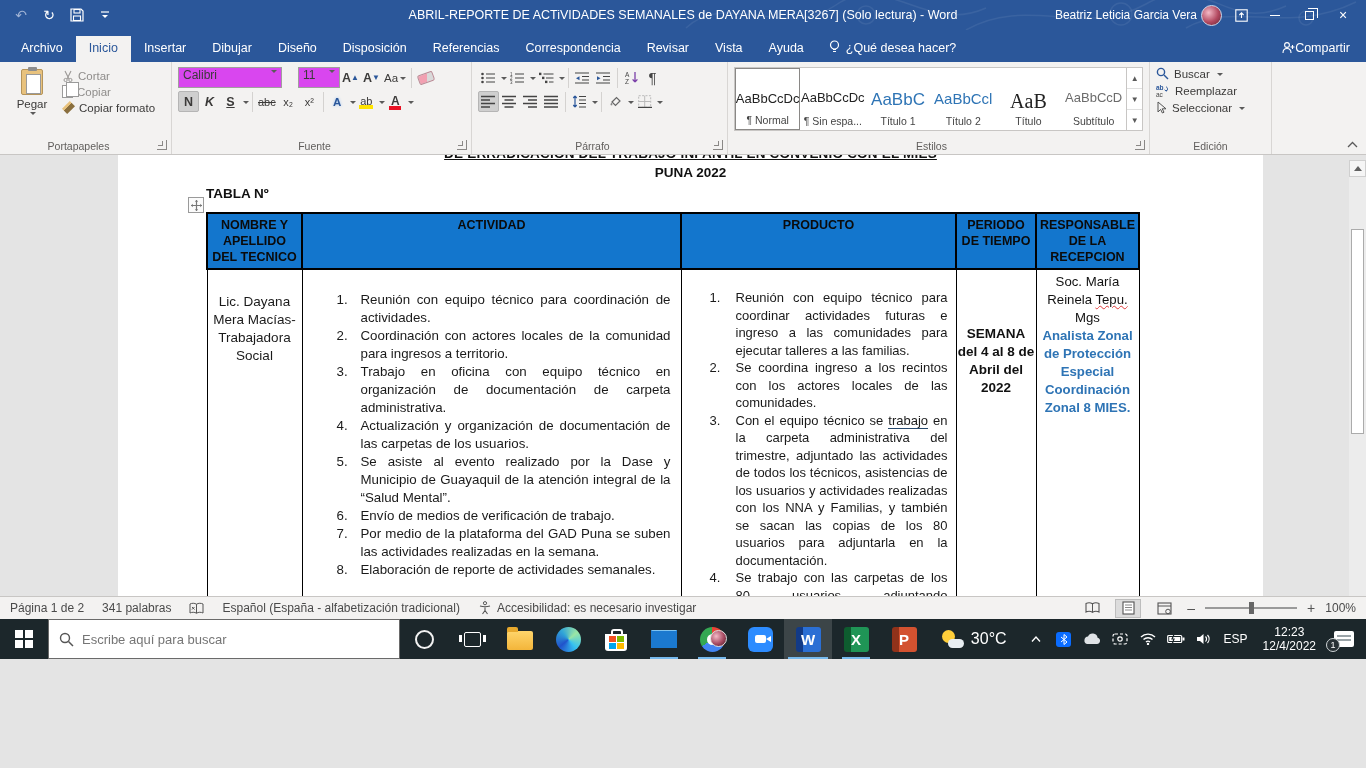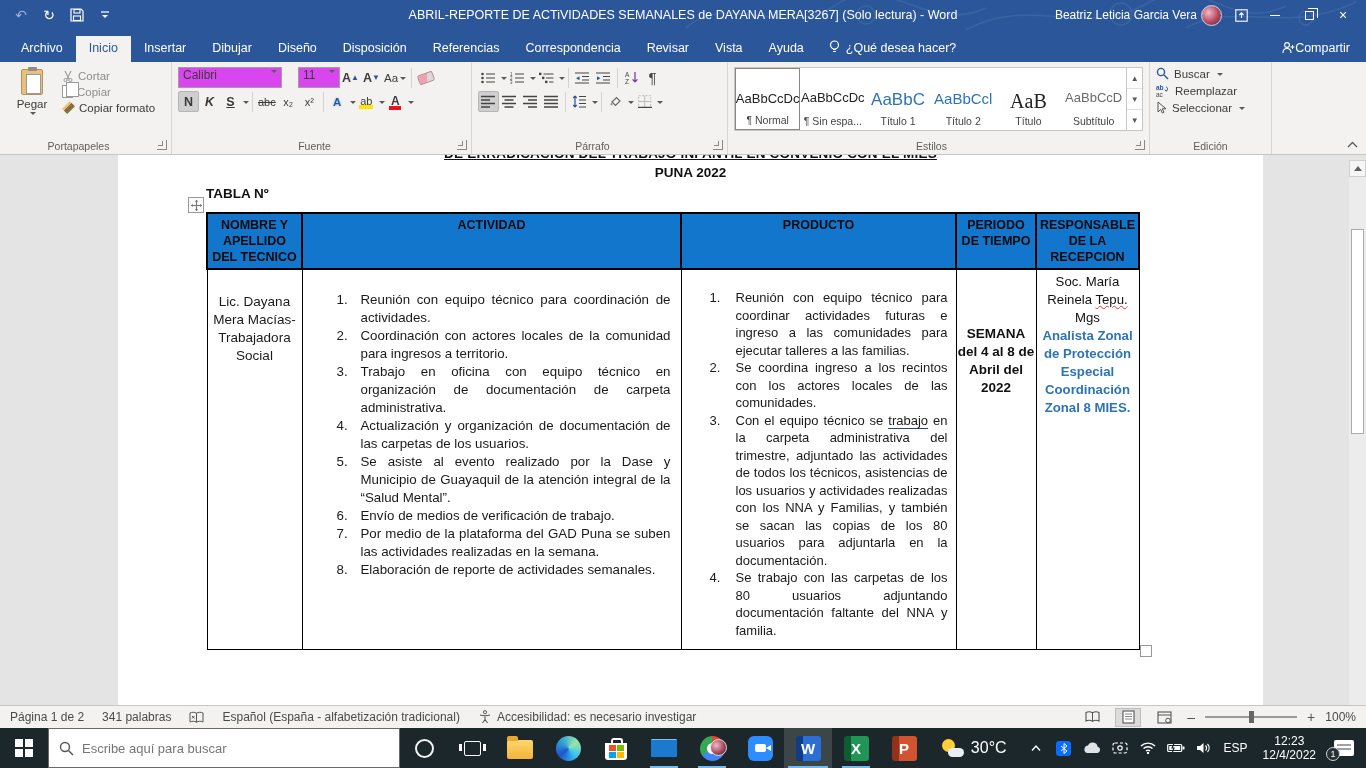--- a/index.html
+++ b/index.html
@@ -73,21 +73,21 @@
   .st-title{font-size:20px;font-family:"Liberation Serif","DejaVu Serif",serif}
   .st-sub{color:#6b6b6b}
   .galbtns{display:flex;flex-direction:column;width:16px;border-left:1px solid #c8c6c4}
   .galbtn{flex:1;display:flex;align-items:center;justify-content:center;font-size:8px;color:#5a5a5a;border-bottom:1px solid #e0e0e0}
   
   .editrow{display:flex;align-items:center;gap:5px;margin-bottom:4px;white-space:nowrap}
   
   .collapse-ribbon{position:absolute;right:6px;bottom:3px;width:16px;height:14px;display:flex;align-items:center;justify-content:center}
 
   
-  .docarea{position:relative;height:550px;background:#e4e4e4;overflow:hidden}
+  .docarea{position:relative;height:441px;background:#e4e4e4;overflow:hidden}
   .page{position:absolute;left:118px;top:0;width:1145px;height:550px;background:#fff}
   .clipline{position:absolute;top:0;left:0;right:0;height:9px;overflow:hidden;text-align:center}
   .clipline span{display:inline-block;transform:translateY(-11px);font-weight:bold;font-size:13.5px;text-decoration:underline;color:#111;letter-spacing:.2px}
   .puna{position:absolute;top:10px;left:0;right:0;text-align:center;font-weight:bold;font-size:13.5px;color:#111}
   .tablacap{position:absolute;top:31px;left:88px;font-weight:bold;font-size:13.5px;color:#111}
   .movehandle{position:absolute;left:70px;top:42px;width:16px;height:16px;background:#fbfbfb;border:1px solid #9a9a9a;display:flex;align-items:center;justify-content:center}
   .doctable{position:absolute;left:88px;top:57px;border-collapse:collapse;table-layout:fixed}
   .doctable td{border:1px solid #000;vertical-align:top;overflow:hidden}
   .doctable tr.hdr td{background:#1376cd;border:2px solid #000;text-align:center;font-weight:bold;font-size:12.5px;line-height:16px;color:#0b0b0b;padding:3px 2px;height:52px}
   .td-tech{text-align:center;font-size:13.5px;line-height:18px;padding-top:23px;color:#1a1a1a}

